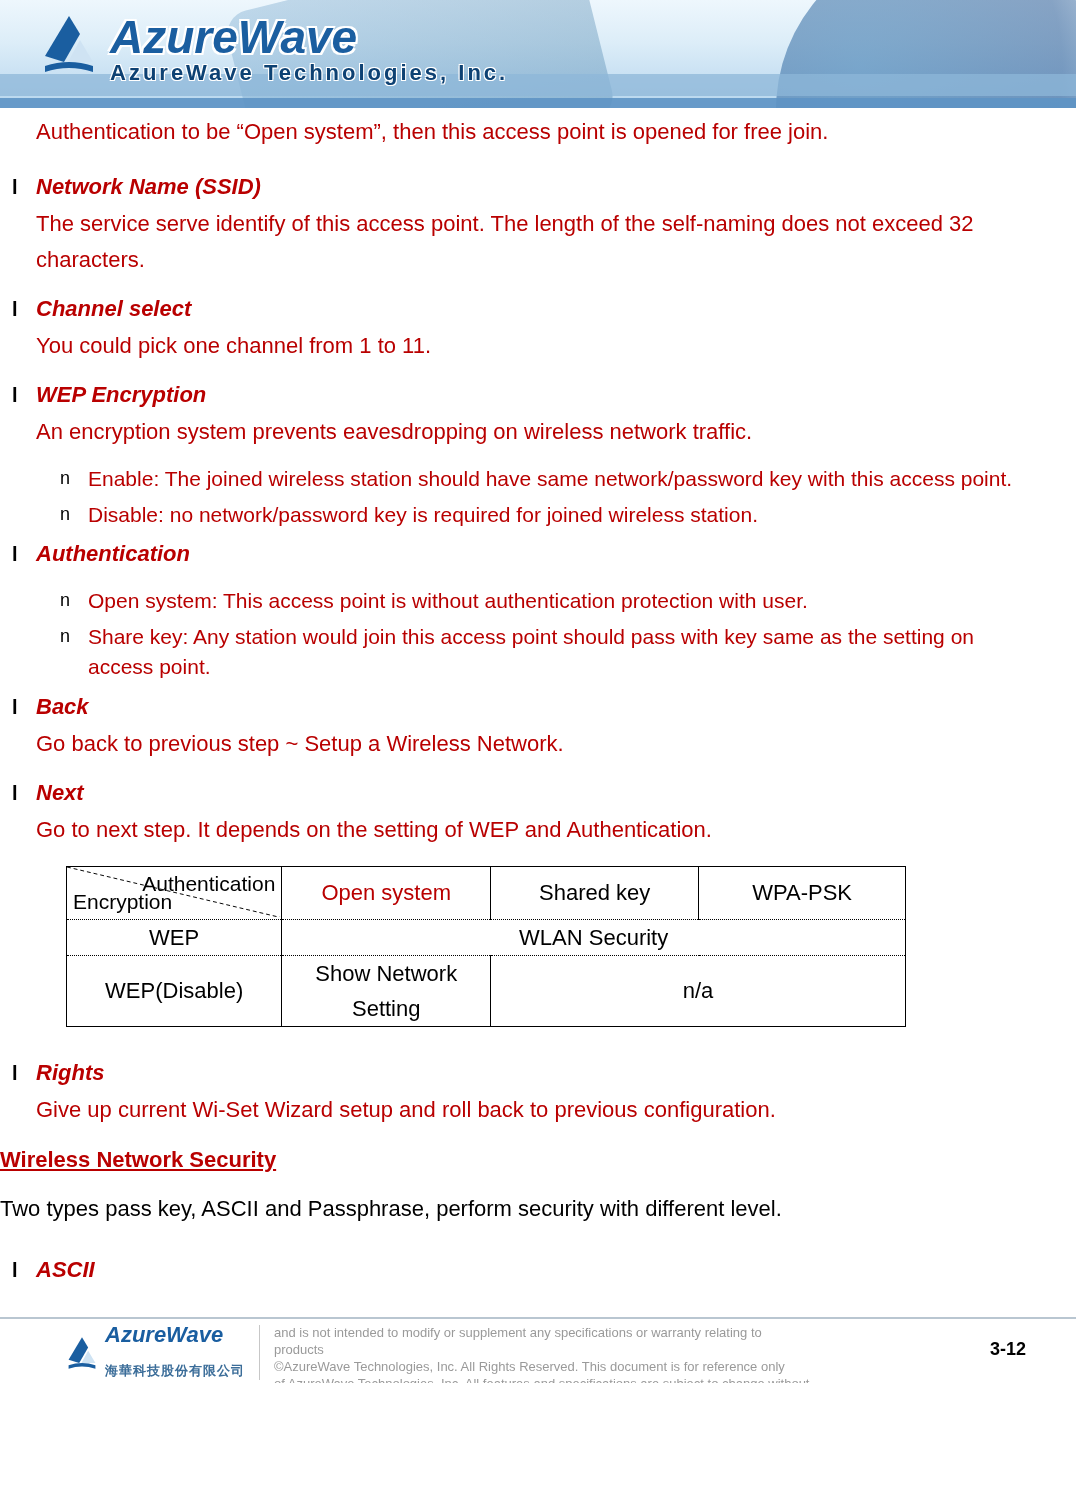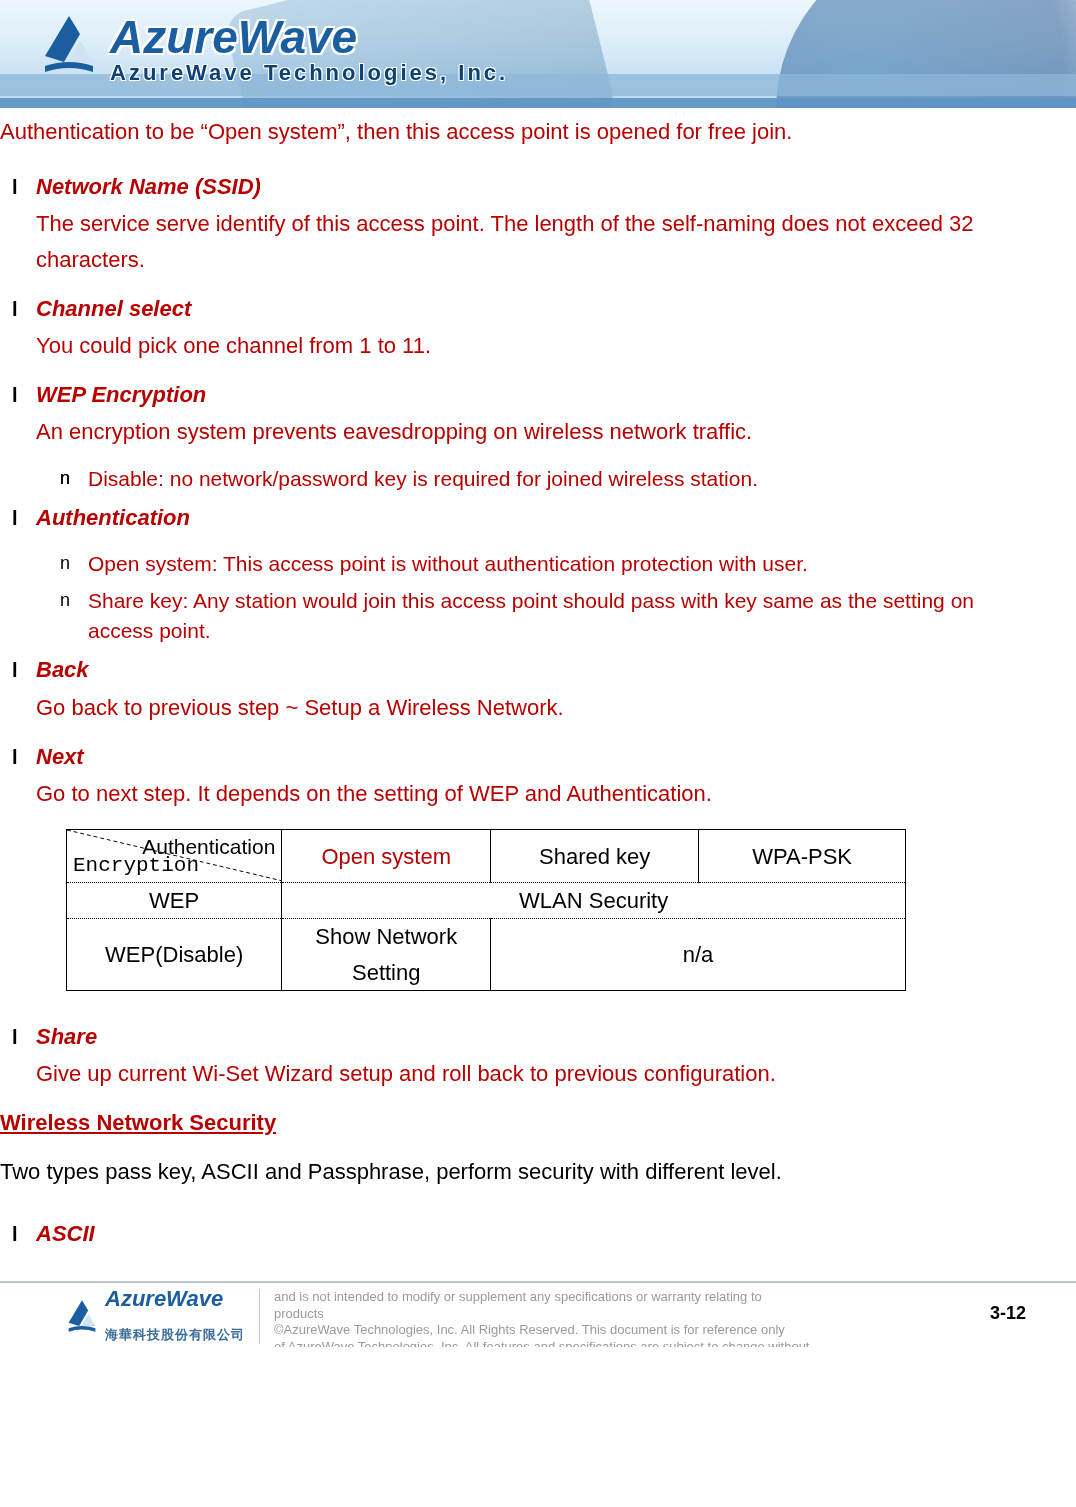--- a/index.html
+++ b/index.html
@@ -106,20 +106,21 @@
   }
   
   .content {
     padding: 4px 60px 0 0;
     font-size: 22px;
     line-height: 1.6;
   }
   .intro {
     color: #b90000;
     margin: 2px 0 20px 0;
+    padding-left: 36px;
   }
   ul.top {
     list-style: none;
     margin: 0 0 0 12px;
     padding: 0;
   }
   ul.top > li {
     position: relative;
     padding-left: 24px;
     margin-bottom: 14px;
@@ -194,21 +195,20 @@
     position: absolute;
     right: 6px;
     top: 0px;
     font-size: 21px;
   }
   .diag-cell .bottom-label {
     position: absolute;
     left: 6px;
     bottom: 0px;
     font-size: 21px;
-    font-family: Liberation Mono, monospace;
   }
   .open-sys { color: #b90000; }
   
   .sect-title {
     color: #b90000;
     font-weight: 700;
     text-decoration: underline;
     font-size: 22px;
     margin: 14px 0 14px 0;
   }
@@ -306,20 +306,21 @@
         <div class="desc">You could pick one channel from 1 to 11.</div>
       </li>
 
       <li>
         <span class="bullet">l</span>
         <div class="heading">WEP Encryption</div>
         <div class="desc">An encryption system prevents eavesdropping on wireless network traffic.</div>
         <ul class="sub">
           <li>
             <span class="sub-bullet">n</span>
+            <span>Enable: The joined wireless station should have same network/password key with this access point.</span>
           </li>
           <li>
             <span class="sub-bullet">n</span>
             <span>Disable: no network/password key is required for joined wireless station.</span>
           </li>
         </ul>
       </li>
 
       <li style="margin-top:-8px">
         <span class="bullet">l</span>
@@ -369,21 +370,21 @@
             <td>WEP(Disable)</td>
             <td>Show Network Setting</td>
             <td colspan="2">n/a</td>
           </tr>
         </tbody>
           </table>
       </li>
 
       <li>
         <span class="bullet">l</span>
-        <div class="heading">Share</div>
+        <div class="heading">Rights</div>
         <div class="desc">Give up current Wi-Set Wizard setup and roll back to previous configuration.</div>
       </li>
     </ul>
 
     <div class="sect-title">Wireless Network Security</div>
     <div class="plain">Two types pass key, ASCII and Passphrase, perform security with different level.</div>
 
     <ul class="top" style="margin-top:26px">
       <li>
         <span class="bullet">l</span>

